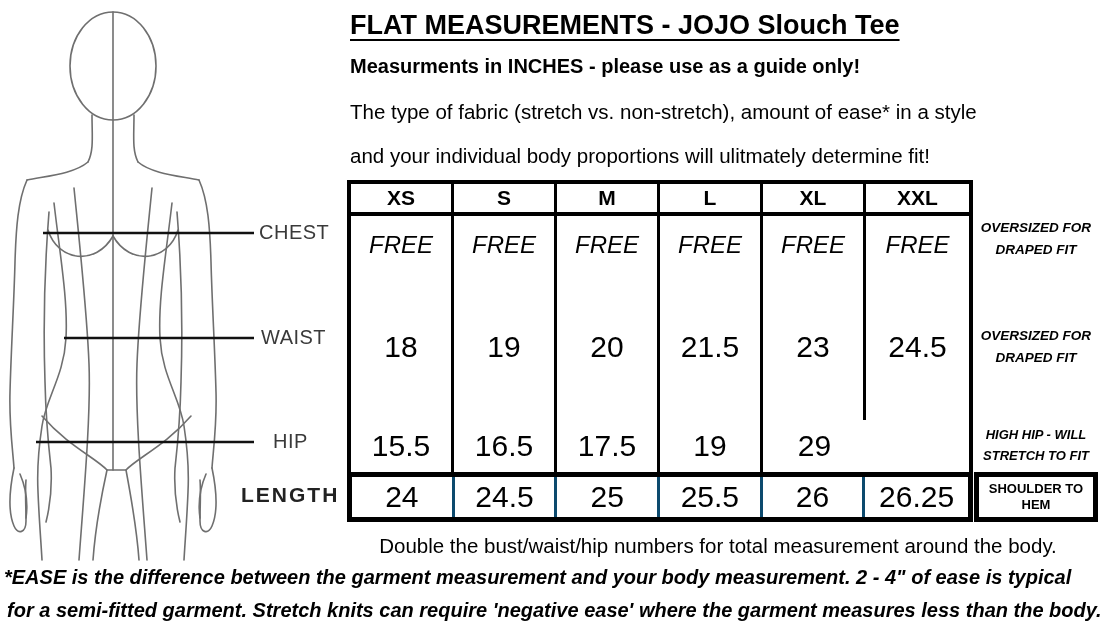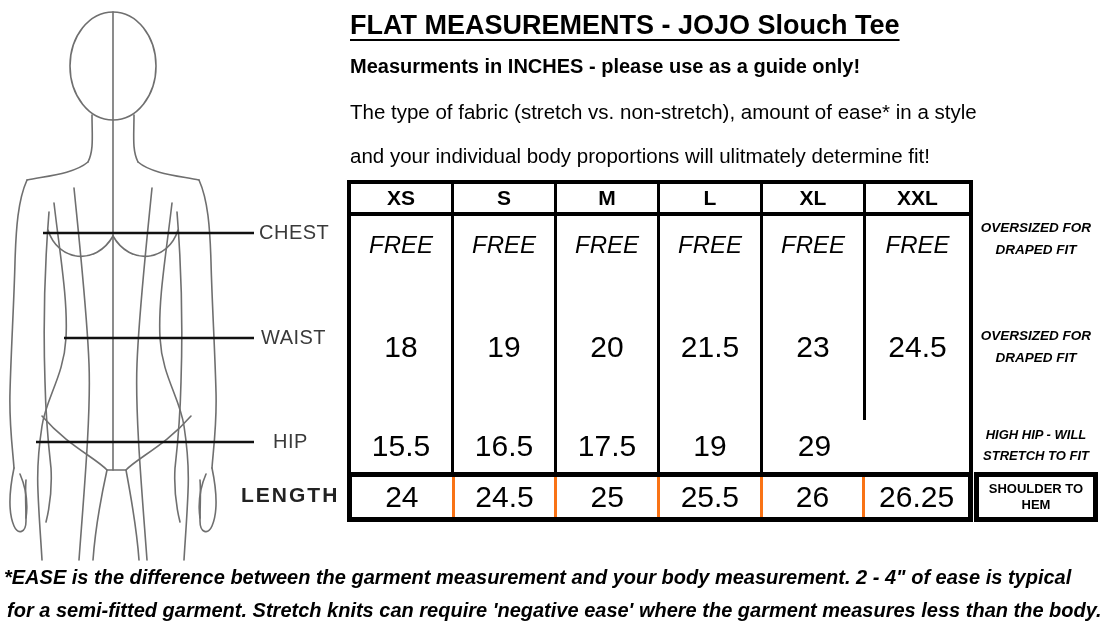--- a/index.html
+++ b/index.html
@@ -84,21 +84,21 @@
     left: 347px; top: 472px;
     width: 626px; height: 50px;
     border: 5px solid #000;
     display: grid;
     grid-template-columns: repeat(6, 1fr);
     background: #fff;
   }
   .lcell {
     display: flex; align-items: center; justify-content: center;
     font-size: 30px;
-    border-right: 3px solid #f97316;
+    border-right: 3px solid #0c4a6e;
   }
   .lcell.last { border-right: none; }
 
   .shoulder-box {
     left: 974px; top: 472px;
     width: 124px; height: 50px;
     border: 5px solid #000;
     display: flex; align-items: center; justify-content: center;
     text-align: center;
     font-size: 13px; font-weight: bold; line-height: 1.25;
@@ -221,16 +221,17 @@
     <div class="lcell">25.5</div>
     <div class="lcell">26</div>
     <div class="lcell last">26.25</div>
   </div>
   <div class="abs shoulder-box">SHOULDER TO HEM</div>
 
   <div class="abs note note-chest">OVERSIZED FOR DRAPED FIT</div>
   <div class="abs note note-waist">OVERSIZED FOR DRAPED FIT</div>
   <div class="abs note note-hip">HIGH HIP - WILL STRETCH TO FIT</div>
 
+  <div class="abs caption">Double the bust/waist/hip numbers for total measurement around the body.</div>
   <div class="abs footnote footnote1">*EASE is the difference between the garment measurement and your body measurement. 2 - 4" of ease is typical</div>
   <div class="abs footnote footnote2">for a semi-fitted garment. Stretch knits can require 'negative ease' where the garment measures less than the body.</div>
 
 </div>
 
 </body></html>

